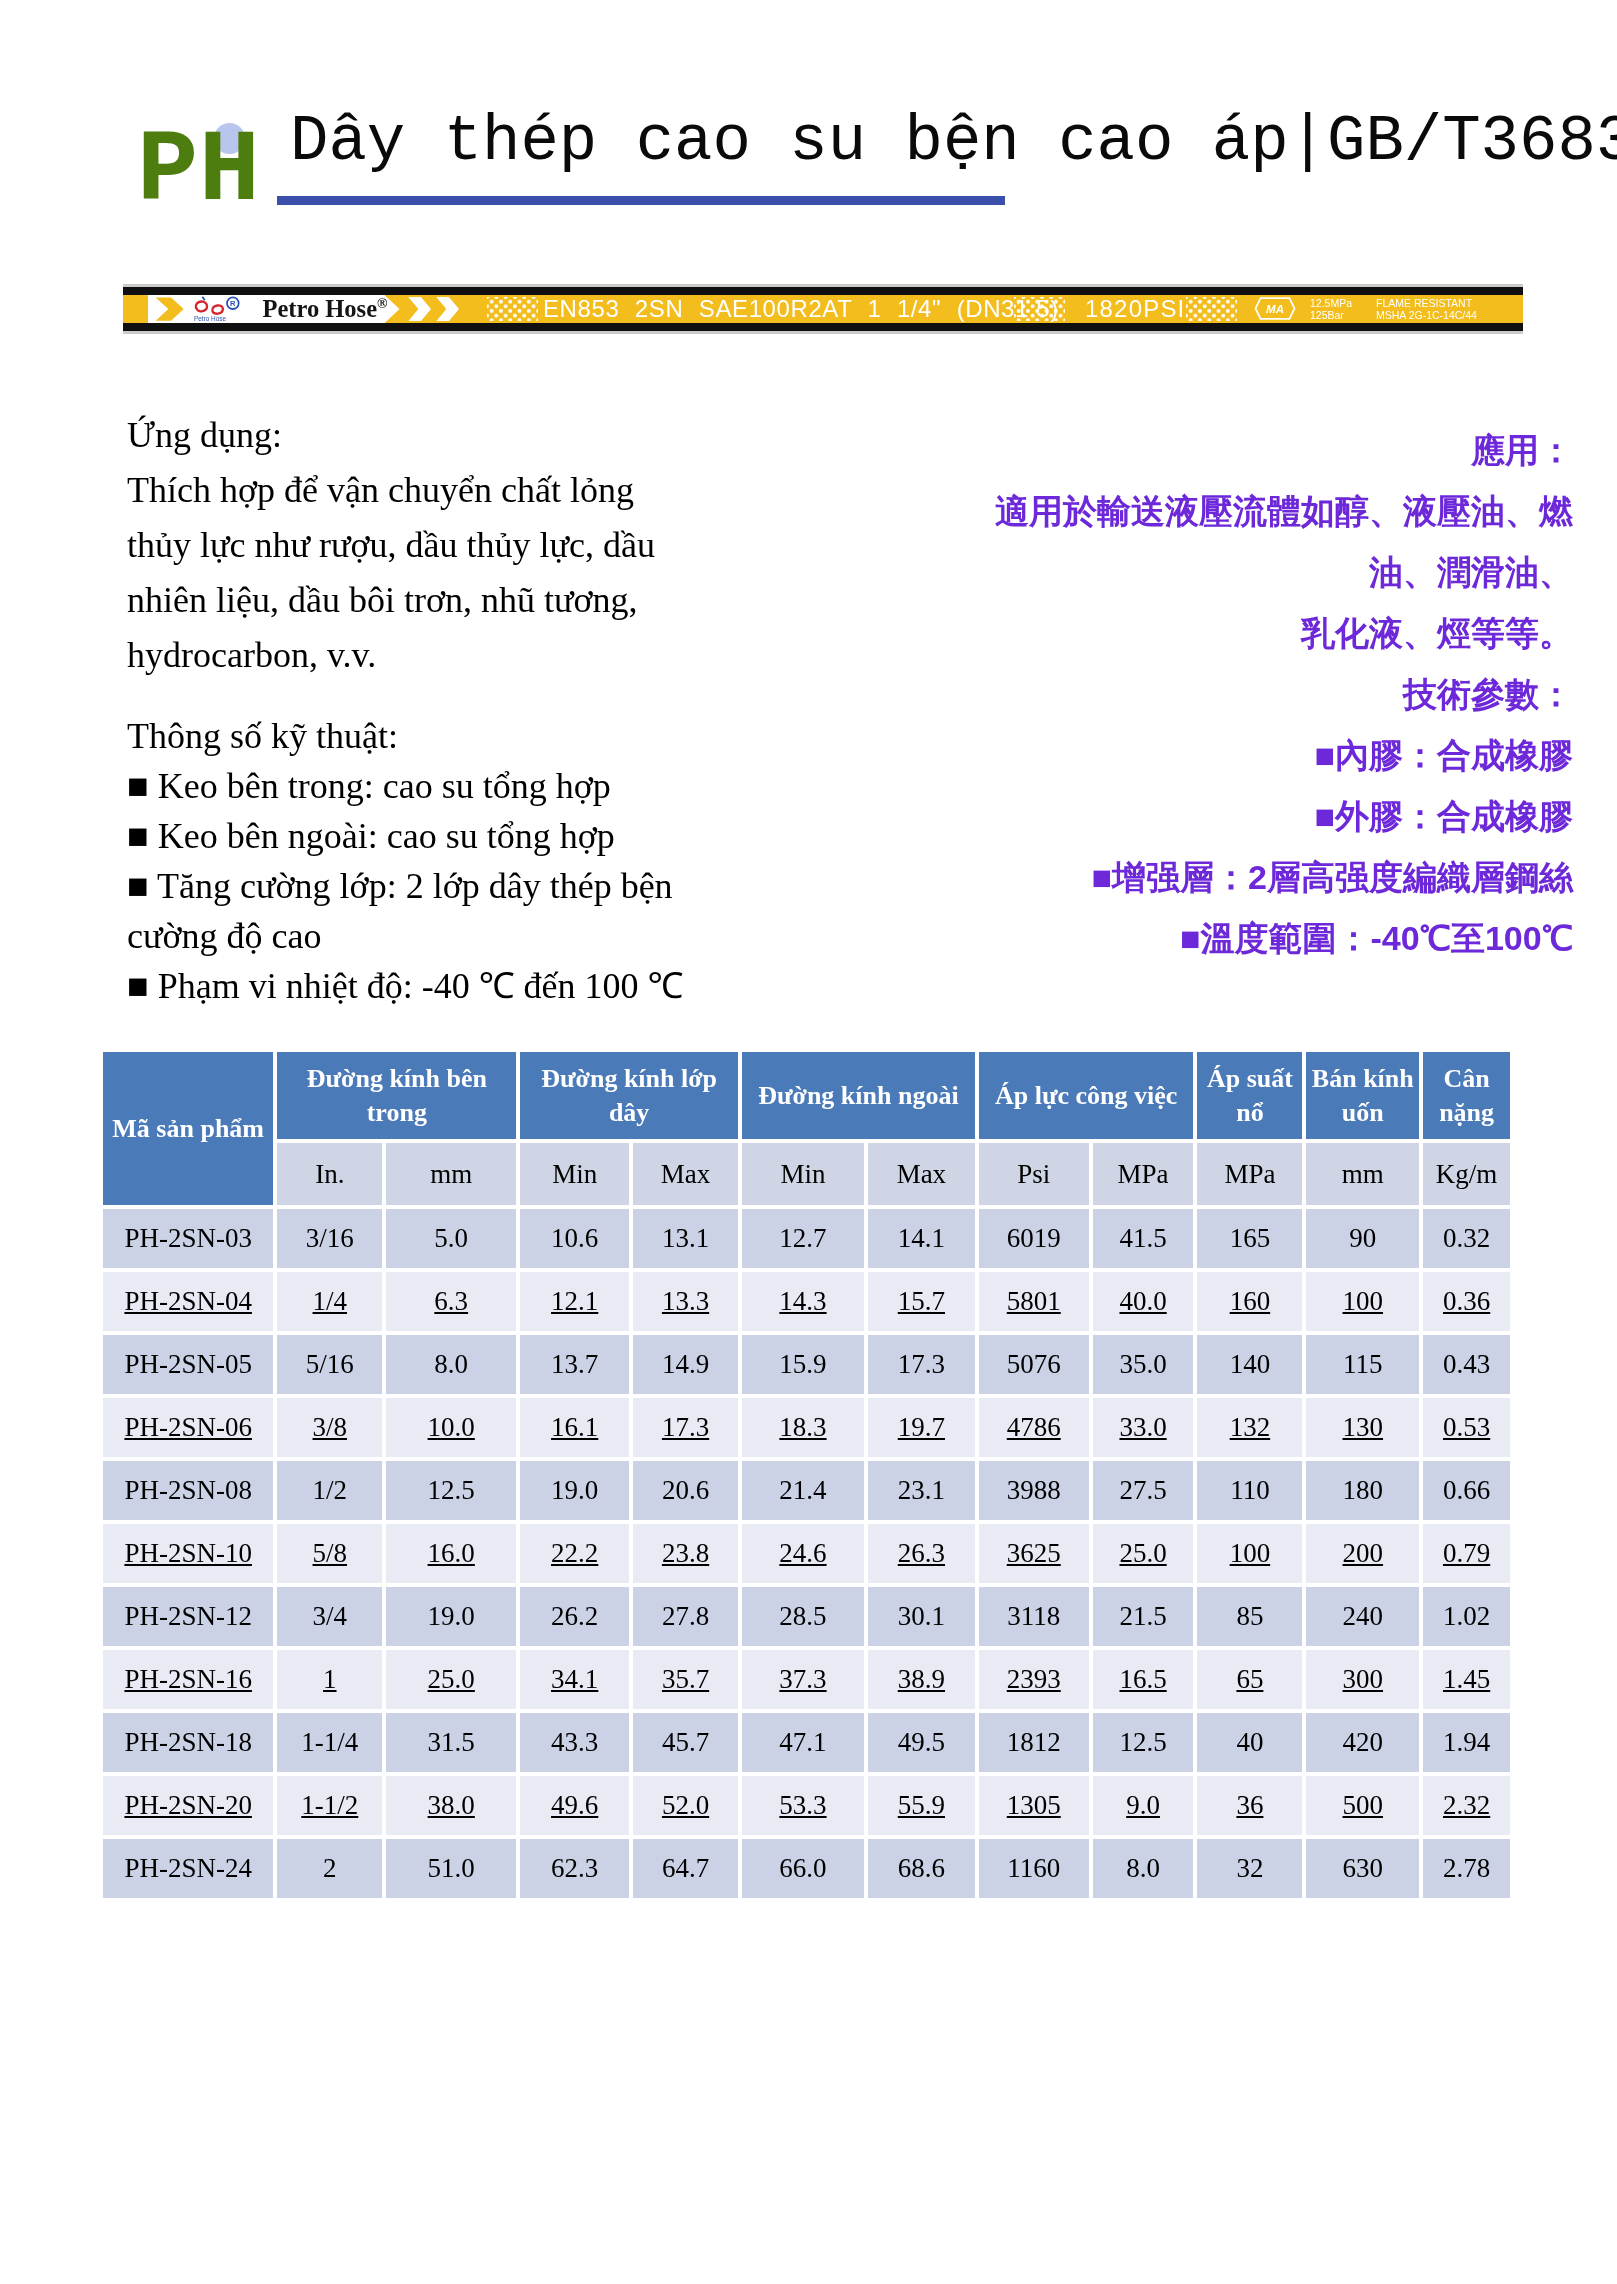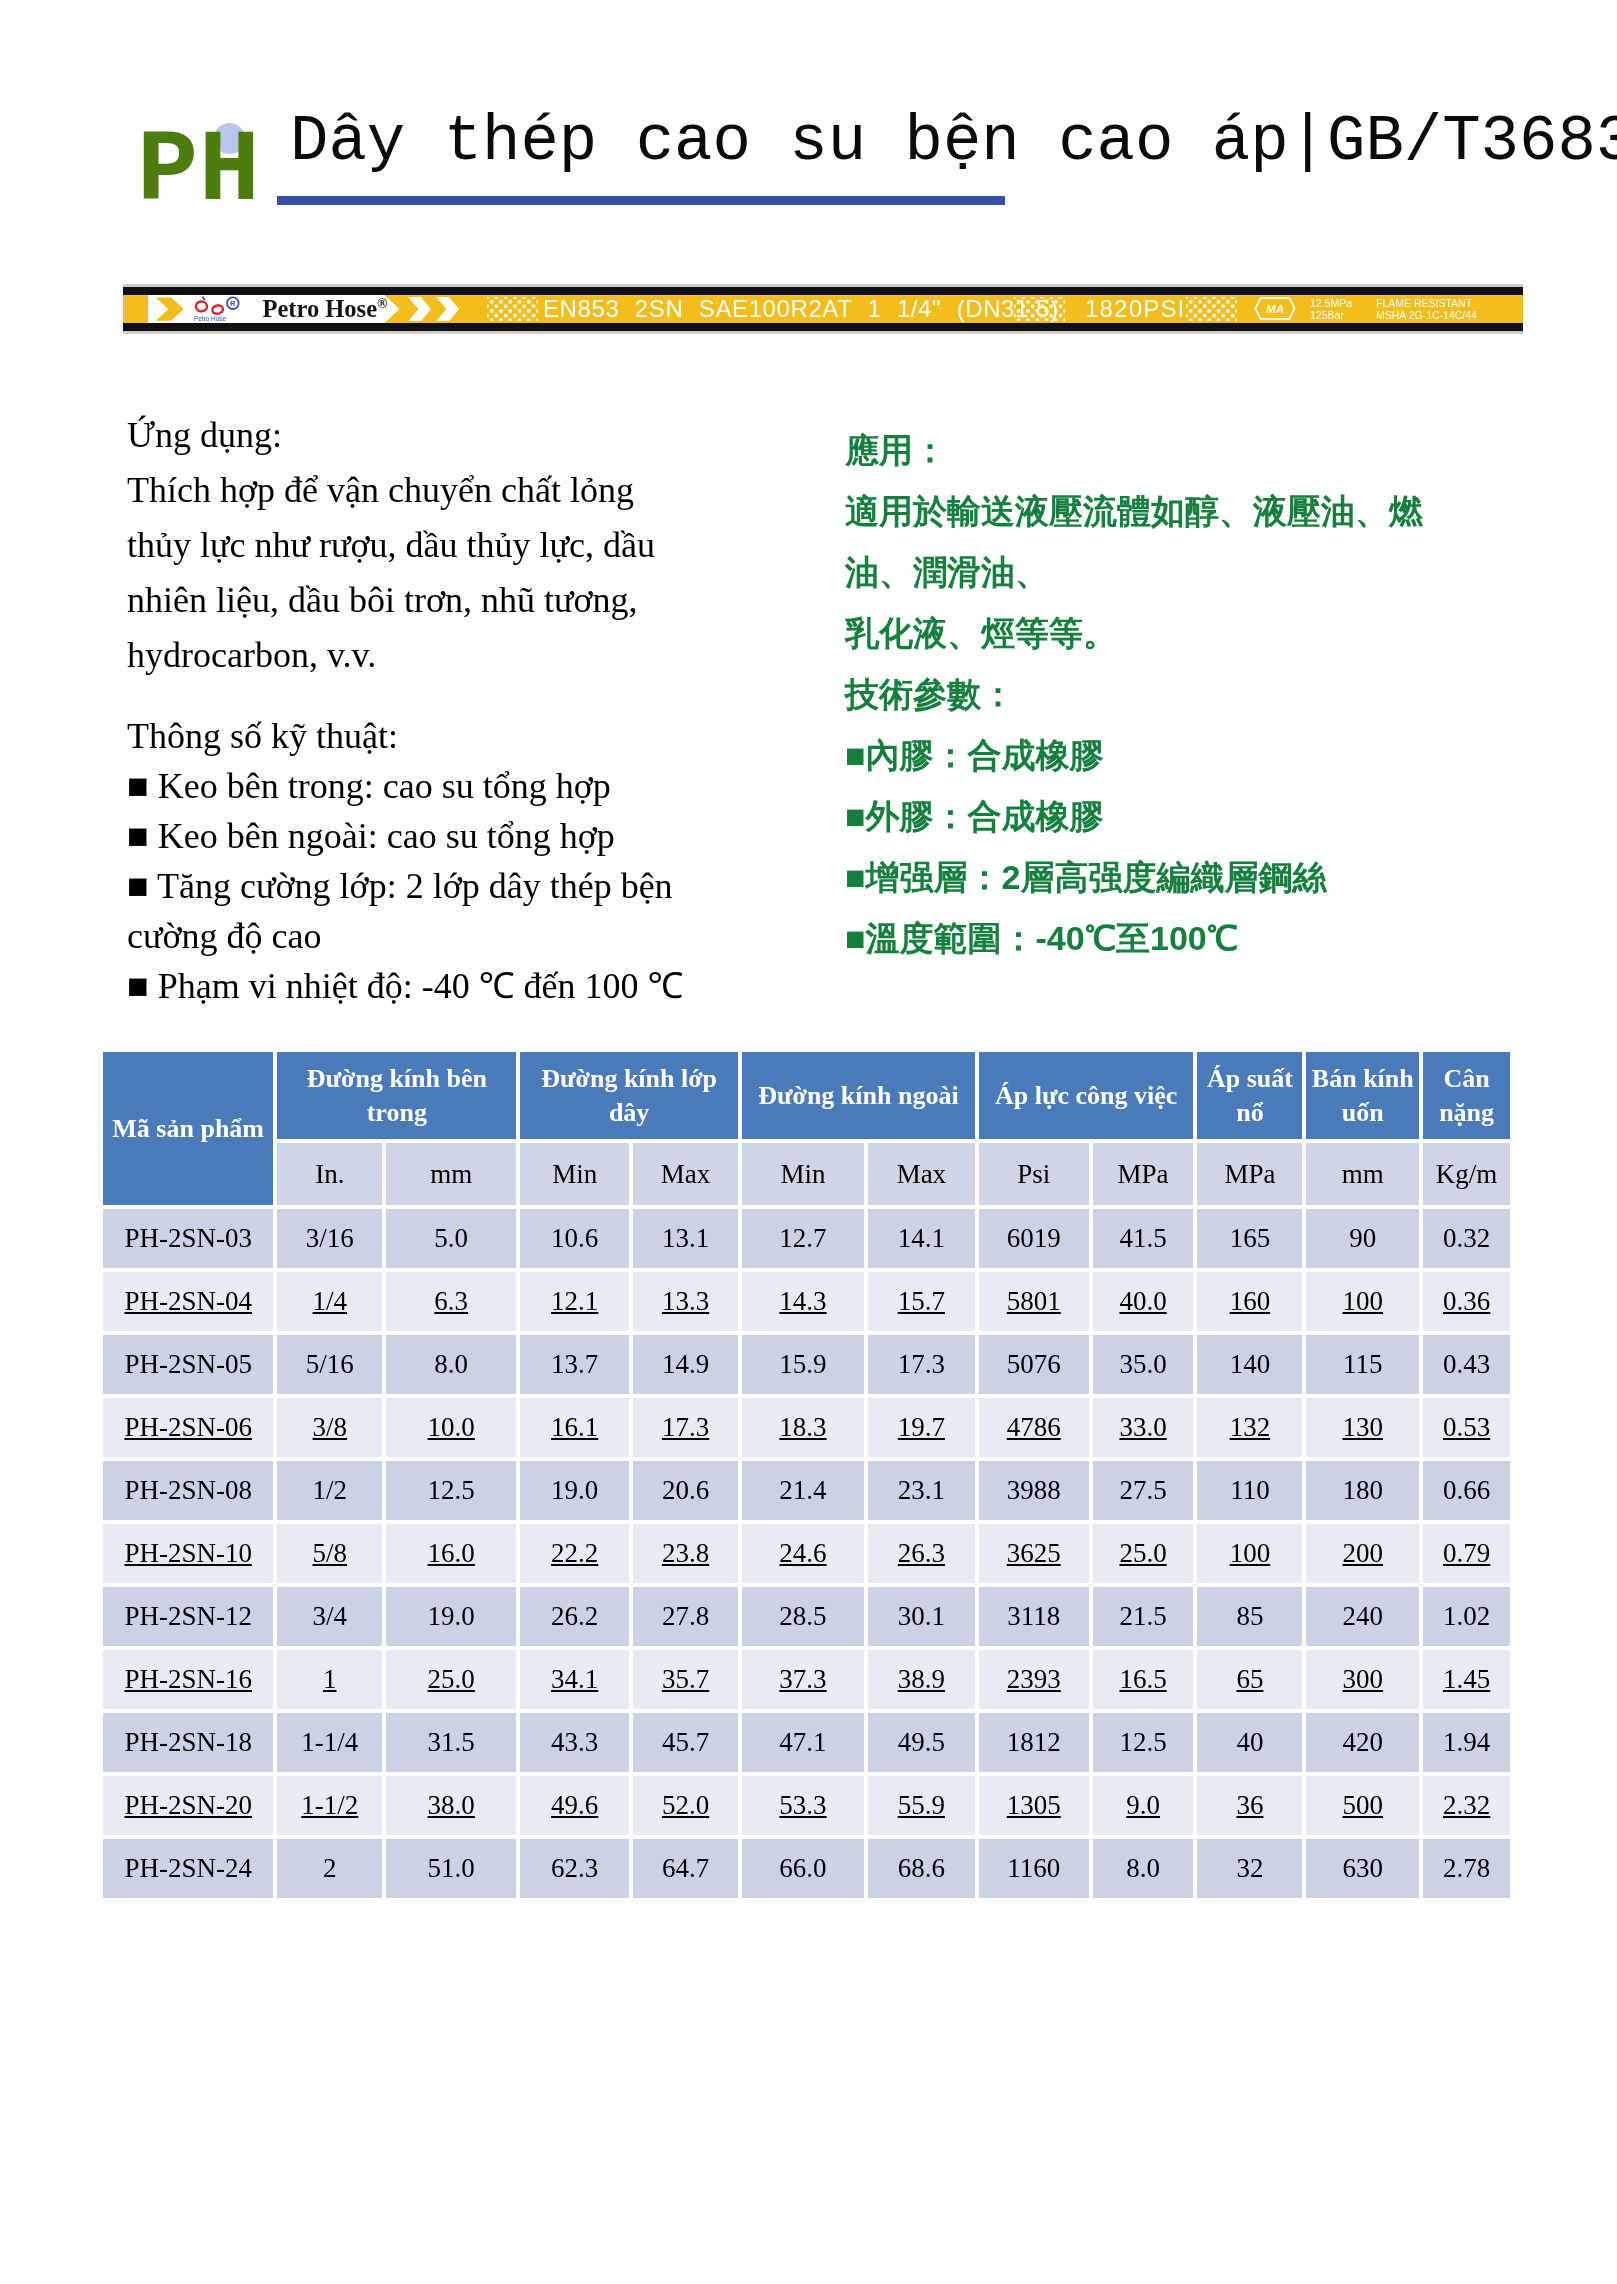--- a/index.html
+++ b/index.html
@@ -45,21 +45,21 @@
   .hose-mini{position:absolute;top:50%;transform:translateY(-50%);color:#ffffff;
     font-family:"Liberation Sans",sans-serif;font-size:10.5px;line-height:12.2px;white-space:nowrap;}
   .hose-mini.m1{left:1187px;} .hose-mini.m2{left:1253px;}
   
   .vi-block{position:absolute;left:127px;width:699px;font-size:36px;color:#000;}
   .vi-block.b1{top:408px;}
   .vi-block.b1 .line{height:55px;line-height:55px;}
   .vi-block.b2{top:711px;}
   .vi-block.b2 .line{height:50px;line-height:50px;}
   .zh-block{position:absolute;left:845px;top:420px;width:728px;
-    font-family:"Liberation Sans",sans-serif;font-weight:bold;font-size:34px;color:#15803d;}
+    font-family:"Liberation Sans",sans-serif;font-weight:bold;font-size:34px;color:#6d28d9;text-align:right;}
   .zh-block .line{height:61px;line-height:61px;}
   .line{white-space:nowrap;}
   
   table.spec{position:absolute;left:99px;top:1048px;width:1415px;
     border-collapse:separate;border-spacing:4.7px;table-layout:fixed;}
   table.spec th,table.spec td{text-align:center;vertical-align:middle;padding:0;overflow:hidden;}
   table.spec tr.h1 th{background:#4b7ab9;color:#ffffff;font-weight:bold;font-size:26px;
     height:87px;line-height:1.3;font-family:"Liberation Serif",serif;}
   table.spec th.col1{font-size:27px;}
   table.spec tr.h2 td{background:#cfd5e4;font-size:27px;height:62px;}

